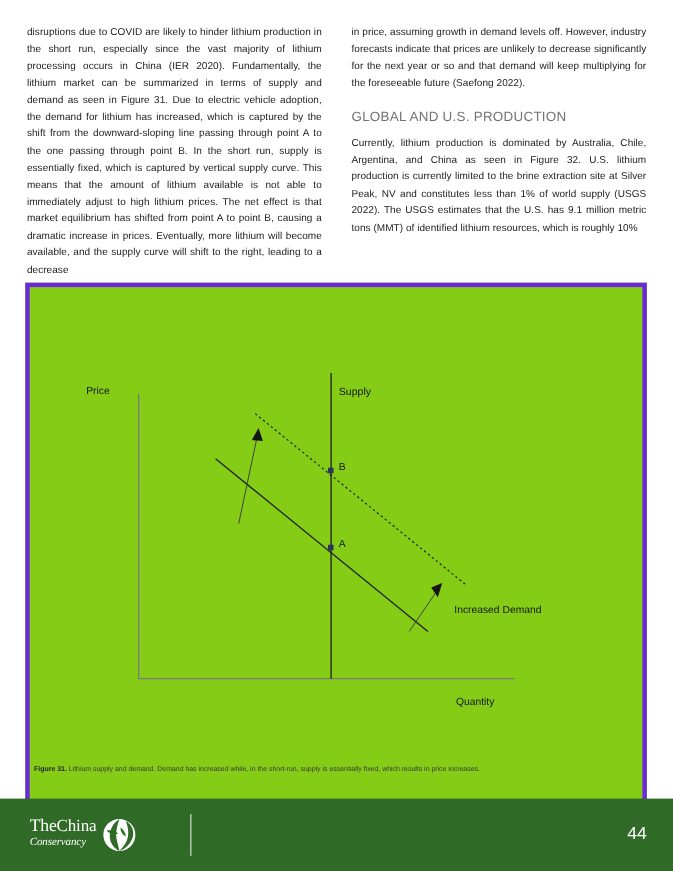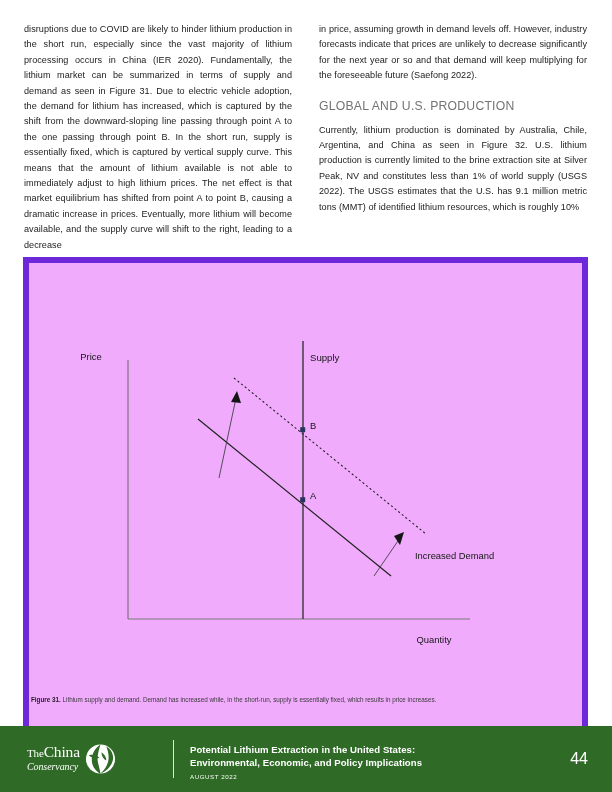--- a/index.html
+++ b/index.html
@@ -24,20 +24,21 @@
   }
 
   
   .columns {
     position: absolute;
     left: 24px;
     top: 22px;
     width: 564px;
     display: flex;
     gap: 27px;
+    justify-content: center;
   }
   .col {
     width: 268px;
   }
   .col p {
     margin: 0 0 11px 0;
     font-size: 9.1px;
     line-height: 15.4px;
     text-align: justify;
     color: #1b1b1b;
@@ -52,22 +53,22 @@
     letter-spacing: 0.02em;
   }
 
   
   .figure-box {
     position: absolute;
     left: 23px;
     top: 257px;
     width: 565px;
     height: 476px;
-    border: 6px solid #6d28d9;
-    background: #f0abfc;
+    border: 4px solid #6d28d9;
+    background: #84cc16;
     box-sizing: border-box;
   }
   .figure-svg {
     position: absolute;
     left: 0;
     top: 0;
   }
 
   
   .caption {
@@ -112,21 +113,21 @@
     font-family: "Liberation Serif", serif;
     color: #ffffff;
     line-height: 14.5px;
   }
   .logo-line1 {
     font-size: 15.5px;
     letter-spacing: -0.01em;
     white-space: nowrap;
   }
   .logo-line1 .small-the {
-    font-size: 11px;
+    font-size: 16px;
   }
   .logo-line2 {
     font-size: 10px;
     letter-spacing: -0.01em;
     white-space: nowrap;
     font-style: italic;
   }
   .globe {
     width: 31px;
     height: 31px;
@@ -250,23 +251,18 @@
           <circle cx="32" cy="32" r="30" fill="#ffffff"></circle>
           <path d="M32 2 C20 10 14 22 14 34 C14 46 21 57 32 62 C30 50 26 40 26 32 C26 22 29 11 32 2 Z" fill="#2f6b26"></path>
           <path d="M44 6 C48 16 50 26 48 36 C46 46 40 55 32 62 C44 58 56 46 58 32 C59 21 53 11 44 6 Z" fill="#2f6b26"></path>
           <path d="M8 24 C16 22 24 24 30 30 C22 31 14 30 8 24 Z" fill="#2f6b26"></path>
           <path d="M34 18 C40 22 44 28 44 35 C38 32 34 26 34 18 Z" fill="#2f6b26"></path>
         </svg>
       </div>
 
       <div class="footer-divider"></div>
 
-      <div class="footer-title">
-        <div class="ft-line">Potential Lithium Extraction in the United States:</div>
-        <div class="ft-line">Environmental, Economic, and Policy Implications</div>
-        <div class="footer-date">AUGUST 2022</div>
-      </div>
 
       <div class="page-number">44</div>
     </div>
   </div>
 
 </div>
 
 </body></html>

